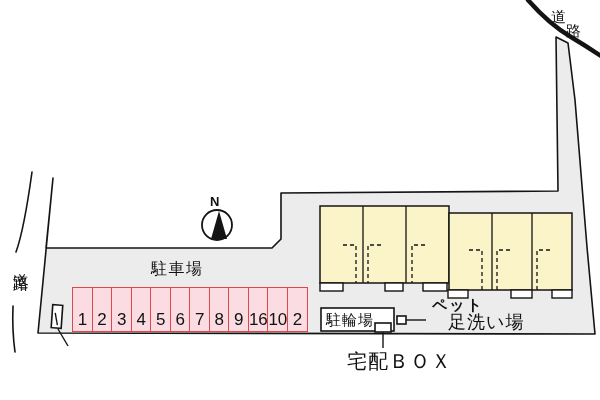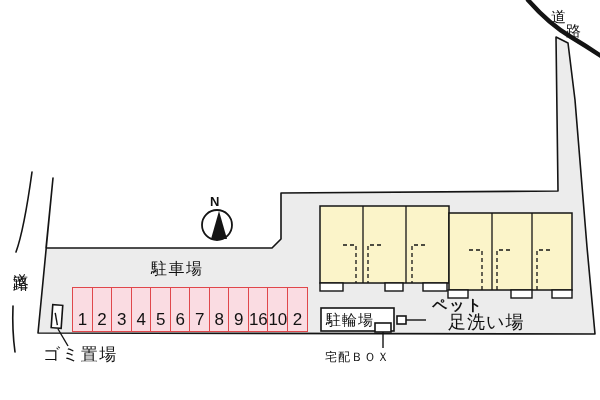--- a/index.html
+++ b/index.html
@@ -22,21 +22,21 @@
   .divider{stroke:var(--line);stroke-width:1.3;}
   .porch{fill:#ffffff;stroke:var(--line);stroke-width:1.4;}
   .hook{fill:none;stroke:var(--line);stroke-width:1.3;stroke-dasharray:4 3;}
   .wbox{fill:#ffffff;stroke:var(--line);stroke-width:1.6;}
   .thin{fill:none;stroke:var(--line);stroke-width:1.4;}
   .compass-circle{fill:none;stroke:var(--line);stroke-width:1.8;}
   .needle{fill:var(--line);}
   .lbl{position:absolute;line-height:1.05;white-space:nowrap;color:#111;}
   .lbl-parking{left:151px;top:261px;font-size:16px;letter-spacing:1.5px;font-weight:500;}
   .lbl-garbage{left:43px;top:346px;font-size:17px;letter-spacing:1.5px;font-weight:500;}
-  .lbl-delivery{left:325px;top:351px;font-size:12px;letter-spacing:1px;font-weight:500;}
+  .lbl-delivery{left:347px;top:351px;font-size:20px;letter-spacing:1px;font-weight:500;}
   .lbl-bicycle{left:326px;top:312px;font-size:15px;letter-spacing:1px;font-weight:500;text-align:center;}
   .lbl-pet1{left:432px;top:297px;font-size:15px;letter-spacing:2px;font-weight:700;}
   .lbl-pet2{left:424px;top:313px;font-size:18px;letter-spacing:1px;font-weight:500;margin-left:24px;}
   .lbl-north{left:210px;top:195px;font-size:13px;font-weight:700;}
   .lbl-road-left{left:12px;top:261px;font-size:16px;writing-mode:vertical-rl;letter-spacing:2px;font-weight:500;}
   .lbl-road-tr1{left:551px;top:9px;font-size:15px;font-weight:500;}
   .lbl-road-tr2{left:566px;top:23px;font-size:15px;font-weight:500;}
   .parking-row{
     position:absolute;left:72px;top:287px;width:236px;height:45px;display:flex;
   }
@@ -113,19 +113,18 @@
     <div class="stall">16</div>
     <div class="stall">10</div>
     <div class="stall">2</div>
   </div>
 
   <div class="lbl lbl-road-tr1">道</div>
   <div class="lbl lbl-road-tr2">路</div>
   <div class="lbl lbl-road-left">道路</div>
   <div class="lbl lbl-north">N</div>
   <div class="lbl lbl-parking">駐車場</div>
-  <div class="lbl lbl-garbage">ゴミ置場</div>
   <div class="lbl lbl-bicycle">駐輪場</div>
   <div class="lbl lbl-delivery">宅配ＢＯＸ</div>
   <div class="lbl lbl-pet1">ペット</div>
   <div class="lbl lbl-pet2">足洗い場</div>
 
 </div>
 
 </body></html>

